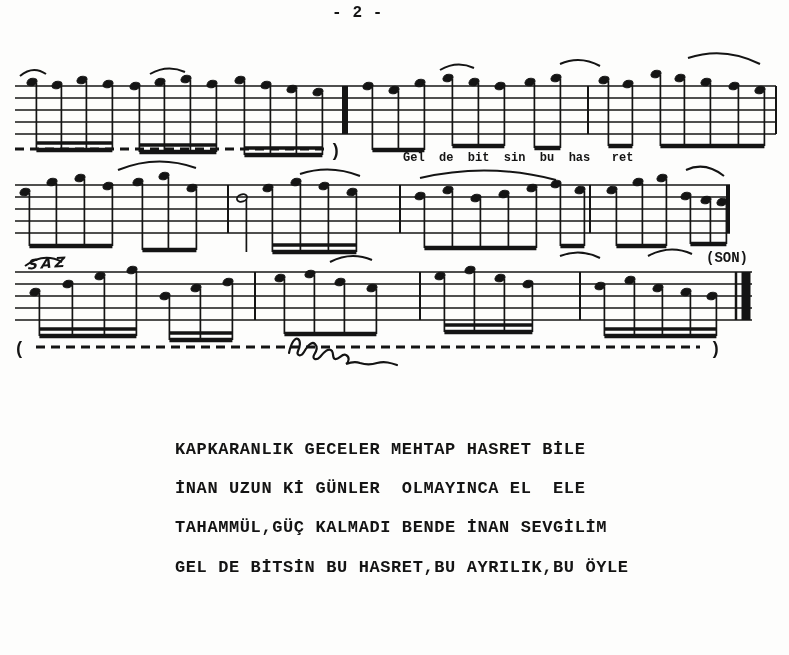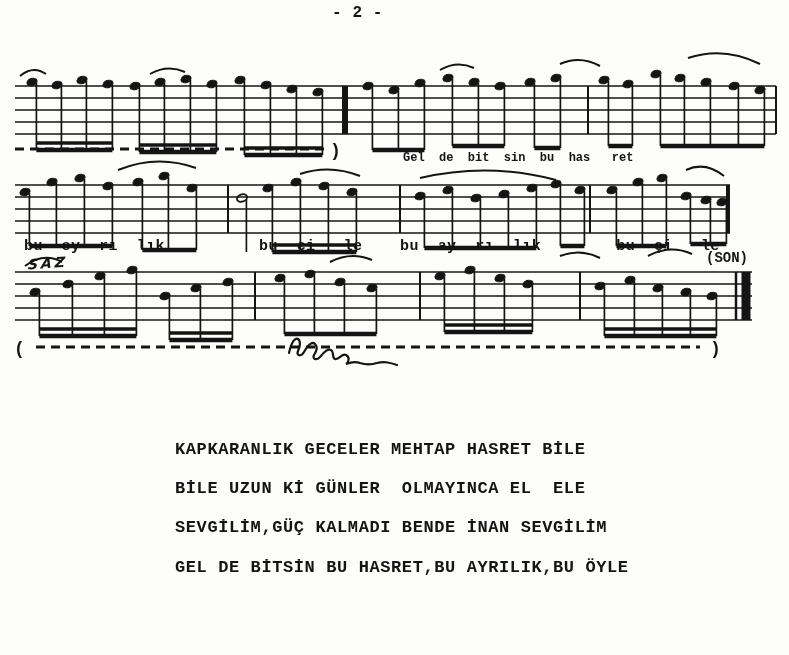--- a/index.html
+++ b/index.html
@@ -235,26 +235,25 @@
       <line x1="36" y1="347" x2="700" y2="347" stroke="#141414" stroke-width="2.8" stroke-linecap="butt" stroke-dasharray="9 6"></line>
       <text x="14" y="354" fill="#141414" font-family="&quot;Liberation Mono&quot;,&quot;DejaVu Sans Mono&quot;,monospace" font-size="18" font-weight="700">(</text>
       <text x="710" y="354" fill="#141414" font-family="&quot;Liberation Mono&quot;,&quot;DejaVu Sans Mono&quot;,monospace" font-size="18" font-weight="700">)</text>
       <path d="M289,353 c2,-10 6,-16 9,-14 c3,2 2,8 0,12 c-2,5 3,6 6,1 c4,-7 8,-11 11,-8 c3,3 1,8 -1,11 c-2,4 2,6 6,2 c4,-5 9,-10 12,-6 c2,3 0,7 3,8 c4,1 7,-6 11,-4 c4,2 3,7 0,9 c5,-2 9,-3 14,-1 c6,2 11,2 17,0 c8,-2 14,0 20,2" stroke="#141414" stroke-width="2.2" fill="none" stroke-linecap="round"></path>
     </svg>
 
   <div class="txt tw" id="pagenum" style="left:332px;top:5px;font-size:16px;">- 2 -</div>
 
   <div class="txt" style="left:403px;top:140px;font-size:12px;margin-top:12px;">Gel  de  bit  sin  bu  has   ret</div>
 
-  <div class="txt" style="left:24px;top:239px;font-size:15px;letter-spacing:.4px;">bu  ey  rı  lık          bu  çi   le    bu  ay  rı  lık        bu  çi   le</div>
 
   <div class="txt" style="left:706px;top:251px;font-size:14px;">(SON)</div>
 
   <div class="txt" id="saz" style="left:28px;top:256px;font-size:14px;">SAZ</div>
 
   <div>
     <div class="txt tw" style="left:175px;top:441px;font-size:17px;">KAPKARANLIK GECELER MEHTAP HASRET BİLE</div>
-    <div class="txt tw" style="left:175px;top:480px;font-size:17px;">BİLE UZUN Kİ GÜNLER  OLMAYINCA EL  ELE</div>
-    <div class="txt tw" style="left:175px;top:519px;font-size:17px;">SEVGİLİM,GÜÇ KALMADI BENDE İNAN SEVGİLİM</div>
+    <div class="txt tw" style="left:175px;top:480px;font-size:17px;">İNAN UZUN Kİ GÜNLER  OLMAYINCA EL  ELE</div>
+    <div class="txt tw" style="left:175px;top:519px;font-size:17px;">TAHAMMÜL,GÜÇ KALMADI BENDE İNAN SEVGİLİM</div>
     <div class="txt tw" style="left:175px;top:559px;font-size:17px;">GEL DE BİTSİN BU HASRET,BU AYRILIK,BU ÖYLE</div>
   </div>
 
 </div>
 
 </body></html>

